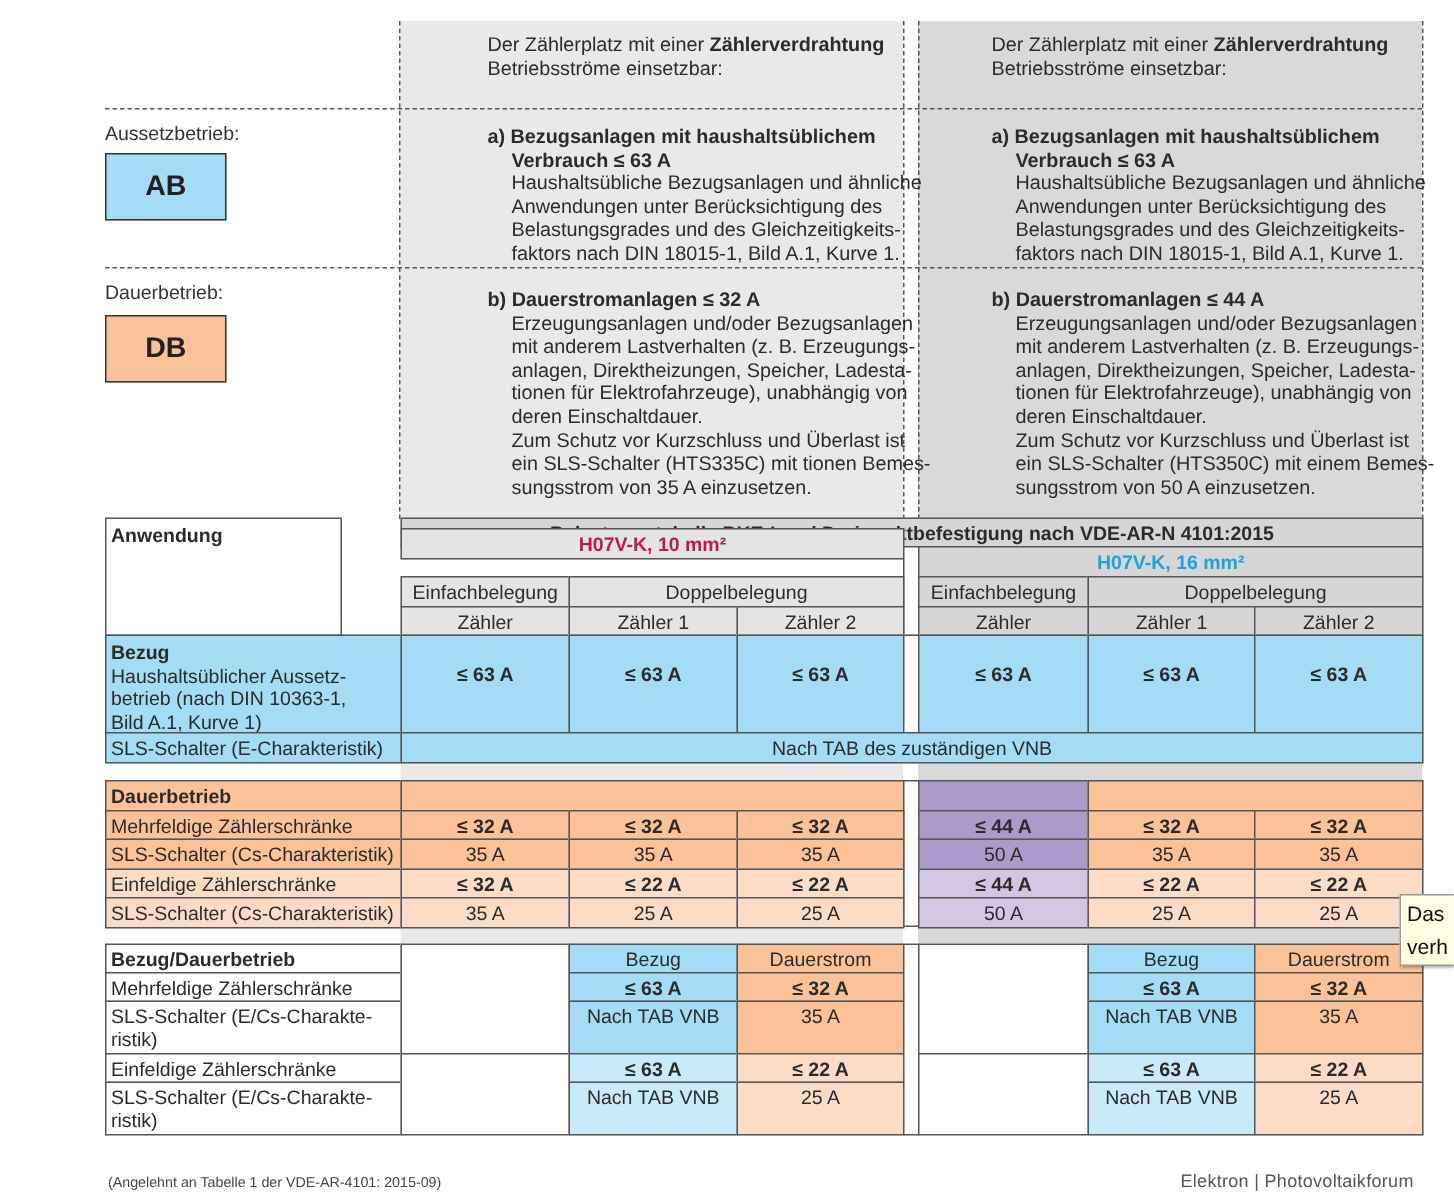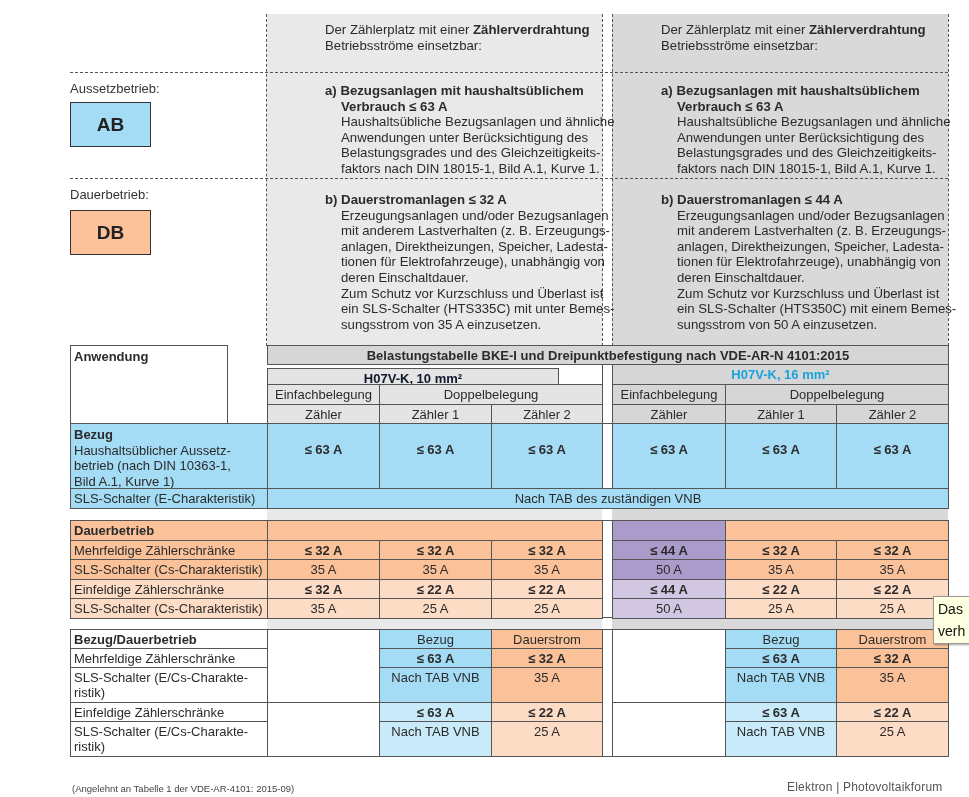--- a/index.html
+++ b/index.html
@@ -81,21 +81,21 @@
   <div class="indent">faktors nach DIN 18015-1, Bild A.1, Kurve 1.</div>
 </div>
 <div class="ptext" style="left:285px; top:192px;">
   <div><b>b) Dauerstromanlagen ≤ 32 A</b></div>
   <div class="indent">Erzeugungsanlagen und/oder Bezugsanlagen</div>
   <div class="indent">mit anderem Lastverhalten (z. B. Erzeugungs-</div>
   <div class="indent">anlagen, Direktheizungen, Speicher, Ladesta-</div>
   <div class="indent">tionen für Elektrofahrzeuge), unabhängig von</div>
   <div class="indent">deren Einschaltdauer.</div>
   <div class="indent">Zum Schutz vor Kurzschluss und Überlast ist</div>
-  <div class="indent">ein SLS-Schalter (HTS335C) mit unter Bemes-</div>
+  <div class="indent">ein SLS-Schalter (HTS335C) mit tionen Bemes-</div>
   <div class="indent">sungsstrom von 35 A einzusetzen.</div>
 </div>
 
 <div class="ptext" style="left:621px; top:22px;">
   <div><span>Der Zählerplatz mit einer </span><b>Zählerverdrahtung</b></div>
   <div>Betriebsströme einsetzbar:</div>
 </div>
 <div class="ptext" style="left:621px; top:83px;">
   <div><b>a) Bezugsanlagen mit haushaltsüblichem</b></div>
   <div class="indent"><b>Verbrauch ≤ 63 A</b></div>
@@ -118,21 +118,21 @@
 
 <div class="abs" style="left:267px; top:509px; width:335px; height:11px; background:#e9e9e9;"></div>
 <div class="abs" style="left:612px; top:509px; width:336px; height:11px; background:#d9d9d9;"></div>
 <div class="abs" style="left:267px; top:618px; width:335px; height:11px; background:#e9e9e9;"></div>
 <div class="abs" style="left:612px; top:618px; width:336px; height:11px; background:#d9d9d9;"></div>
 
 <div>
   <div class="c l top bold wht bd" style="left:70px; top:345px; width:158px; height:79px; padding-top:3px;">Anwendung</div>
   <div class="c bold gray2 bd" style="left:267px; top:345px; width:682px; height:20px;">Belastungstabelle BKE-I und Dreipunktbefestigung nach VDE-AR-N 4101:2015</div>
 
-  <div class="c bold gray1 bd" style="left:267px; top:368px; width:292px; height:21px; color:#0f172a;">H07V-K, 10 mm²</div>
+  <div class="c bold gray1 bd" style="left:267px; top:352px; width:336px; height:21px; color:#be185d;">H07V-K, 10 mm²</div>
   <div class="c wht bd" style="left:602px; top:364px; width:11px; height:60px;"></div>
   <div class="c bold gray2 bd" style="left:612px; top:364px; width:337px; height:21px; color:#1aa3dd;">H07V-K, 16 mm²</div>
 
   <div class="c gray1 bd" style="left:267px; top:384px; width:113px; height:21px;">Einfachbelegung</div>
   <div class="c gray1 bd" style="left:379px; top:384px; width:224px; height:21px;">Doppelbelegung</div>
   <div class="c gray2 bd" style="left:612px; top:384px; width:114px; height:21px;">Einfachbelegung</div>
   <div class="c gray2 bd" style="left:725px; top:384px; width:224px; height:21px;">Doppelbelegung</div>
 
   <div class="c gray1 bd" style="left:267px; top:404px; width:113px; height:20px;">Zähler</div>
   <div class="c gray1 bd" style="left:379px; top:404px; width:113px; height:20px;">Zähler 1</div>

